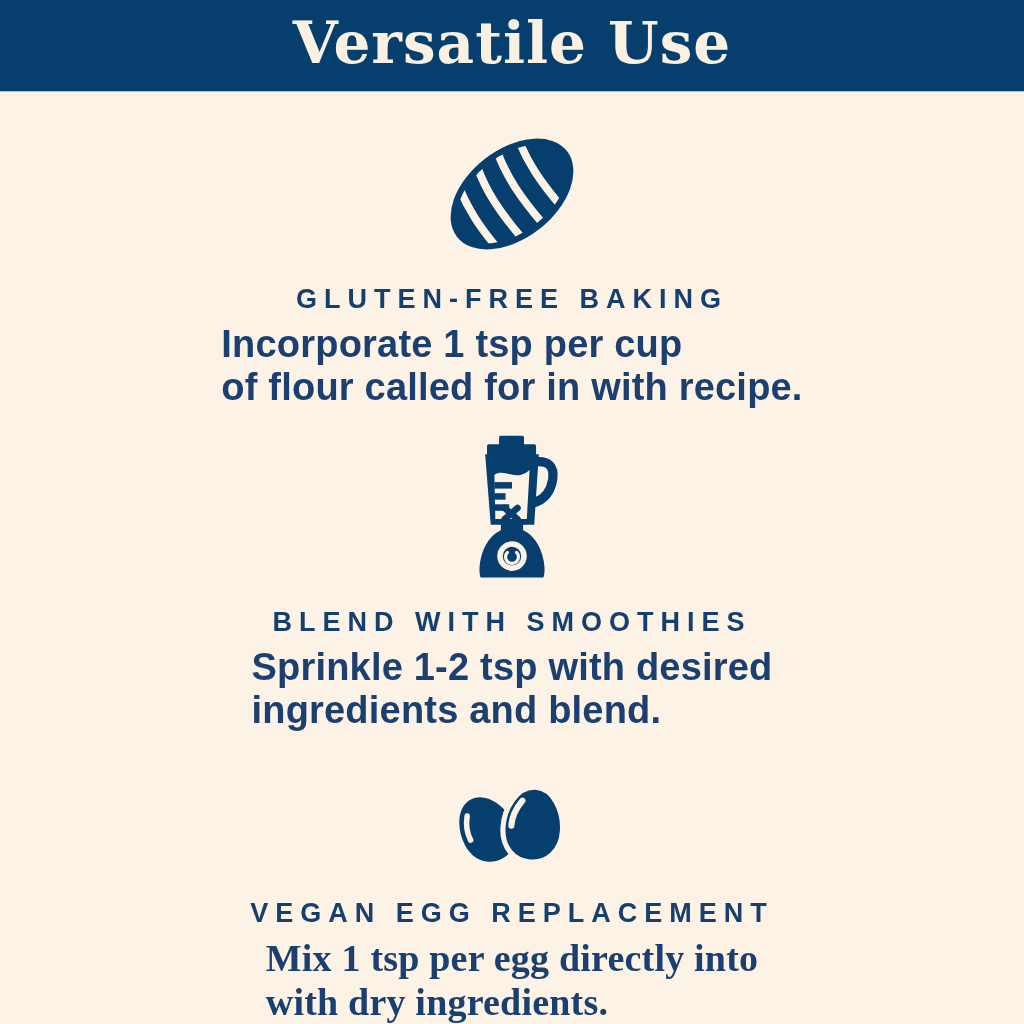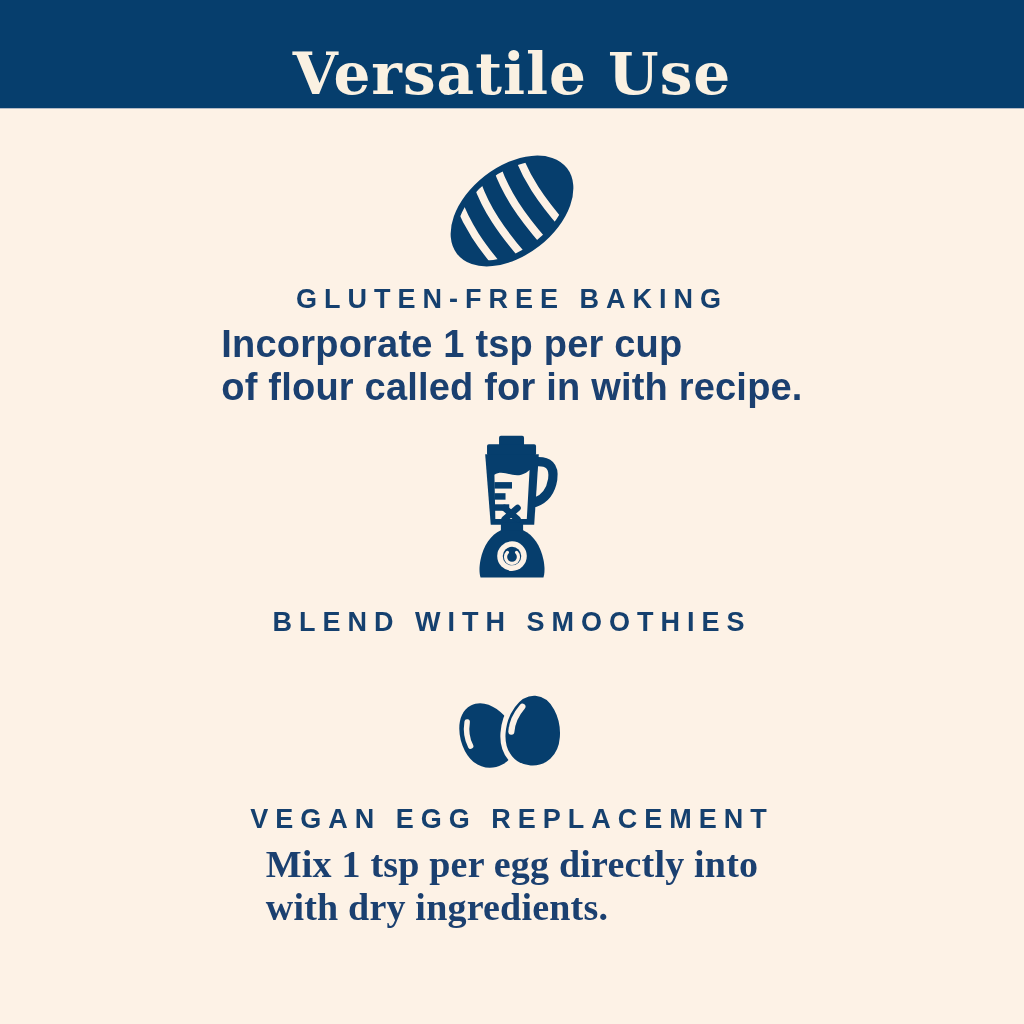--- a/index.html
+++ b/index.html
@@ -11,21 +11,21 @@
   }
   .canvas{
     width:1024px;height:1024px;
     background:#fdf2e6;
     display:flex;flex-direction:column;align-items:center;
   }
   .header-bar{
     width:100%;
     height:108px;
     background:#063e6d;
-    display:flex;align-items:flex-end;justify-content:center;
+    display:flex;align-items:center;justify-content:center;
     box-shadow:0 1px 0 rgba(120,140,170,.55);
   }
   .header-title{
     font-family:"DejaVu Serif", serif;
     font-weight:bold;
     font-size:58px;
     letter-spacing:1px;
     color:#faf1e2;
     margin-top:-6px;
   }
@@ -44,21 +44,21 @@
   }
   .sec-body{
     font-weight:bold;
     font-size:38px;
     line-height:1.14;
     color:#1b4070;
     letter-spacing:.2px;
   }
   
   #sec-baking .icon-wrap{height:122px;margin-top:42px;}
-  #sec-baking .sec-heading{margin-top:12px;text-align:center;}
+  #sec-baking .sec-heading{margin-top:29px;text-align:center;}
   #sec-baking .sec-body{margin-top:8px;}
 
   #sec-smoothies .icon-wrap{height:148px;margin-top:24px;}
   #sec-smoothies .sec-heading{margin-top:25px;}
   #sec-smoothies .sec-body{margin-top:8px;}
 
   #sec-eggs .icon-wrap{height:110px;margin-top:38px;}
   #sec-eggs .sec-heading{margin-top:18px;}
   #sec-eggs .sec-body{margin-top:8px;font-family:Liberation Serif, serif;}
 </style>
@@ -126,20 +126,24 @@
           <line x1="62" y1="80" x2="76" y2="92"></line>
           <line x1="76" y1="80" x2="62" y2="92"></line>
         </g>
 
         <circle cx="70" cy="132" r="16" fill="#fdf2e6"></circle>
         <circle cx="70" cy="132" r="10" fill="#063e6d"></circle>
         <path d="M65 128 A7 7 0 1 0 75 128" fill="none" stroke="#fdf2e6" stroke-width="3.5" stroke-linecap="round"></path>
       </svg>
     </div>
     <div class="sec-heading">BLEND WITH SMOOTHIES</div>
+    <div class="sec-body">
+      <div>Sprinkle 1-2 tsp with desired</div>
+      <div>ingredients and blend.</div>
+    </div>
   </div>
 
   <div class="section" id="sec-eggs">
     <div class="icon-wrap">
       <svg width="150" height="110" viewBox="0 0 160 120" aria-hidden="true">
 
         <g transform="translate(52,64) rotate(-28)">
           <path d="M0 -36 C18 -36 29 -14 29 5 C29 25 16 37 0 37 C-16 37 -29 25 -29 5 C-29 -14 -18 -36 0 -36 Z" fill="#063e6d"></path>
           <path d="M-12 -22 C-18 -14 -21 -5 -21 3" fill="none" stroke="#fdf2e6" stroke-width="6" stroke-linecap="round"></path>
         </g>

